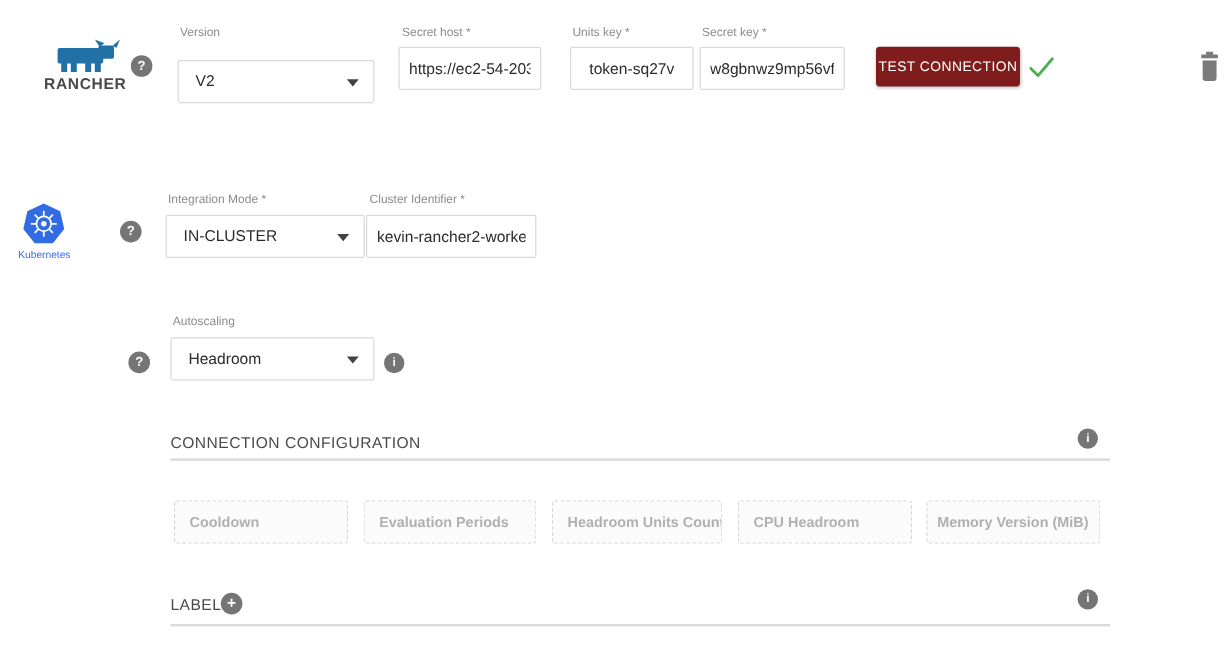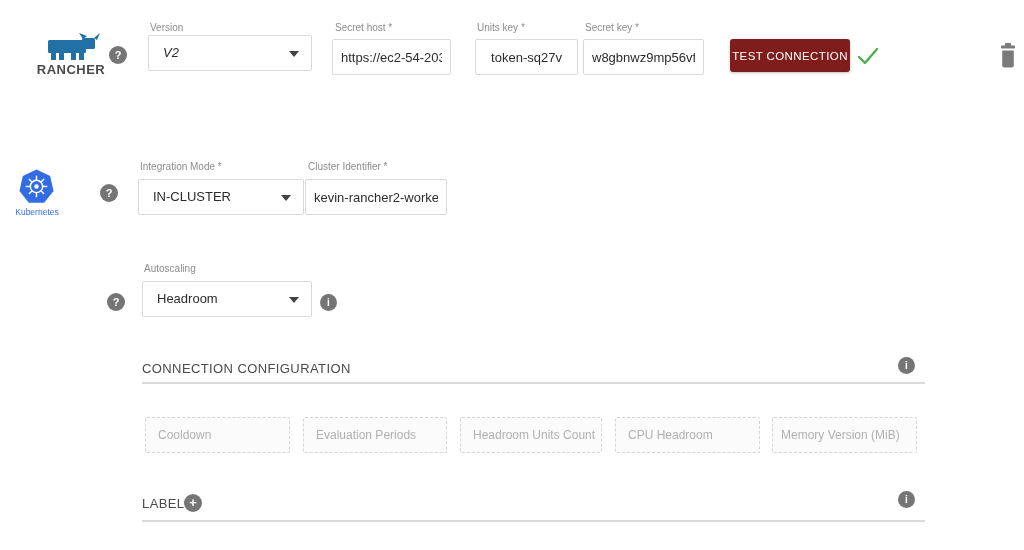--- a/index.html
+++ b/index.html
@@ -60,21 +60,21 @@
   }
   .divider {
     position:absolute; height:2px; background:#dadada;
   }
 
   
   .disabled-box {
     position:absolute; height:36px; top:417px;
     border:1px dashed #d5d5d5; border-radius:2px; background:#fbfbfb;
     font-size:12px; color:#b0b0b0; line-height:34px;
-    padding-left:12px; white-space:nowrap; overflow:hidden;
+    padding-left:12px; white-space:nowrap; overflow:hidden;font-weight:bold;
   }
 
   
   .rancher-logo { position:absolute; left:20px; top:33px; width:102px; text-align:center; }
   .rancher-logo svg { display:block; margin:0 auto; }
   .rancher-text {
     font-size:13px; font-weight:bold; color:#4a4a4a; letter-spacing:.5px; margin-top:1px;
   }
 
   
@@ -103,21 +103,21 @@
         <path d="M52 5 L58 0 L55 7 Z"></path>
       </g>
     </svg>
   </span>
   <div class="rancher-text">RANCHER</div>
 </div>
 
 <div class="round-icon" style="left:109px; top:46px;">?</div>
 
 <div class="field-label" style="left:150px; top:22px;">Version</div>
-<div class="box select" style="left:148px; top:35px; width:164px;font-style:italic;">
+<div class="box select" style="left:148px; top:50px; width:164px;">
   <span>V2</span>
   <span class="caret"></span>
 </div>
 
 <div class="field-label" style="left:335px; top:22px;">Secret host *</div>
 <input class="box" style="left: 332px; top: 39px; width: 119px;" readonly="" value="https://ec2-54-203-">
 
 <div class="field-label" style="left:477px; top:22px;">Units key *</div>
 <input class="box center" style="left: 475px; top: 39px; width: 103px;" readonly="" value="token-sq27v">
 

